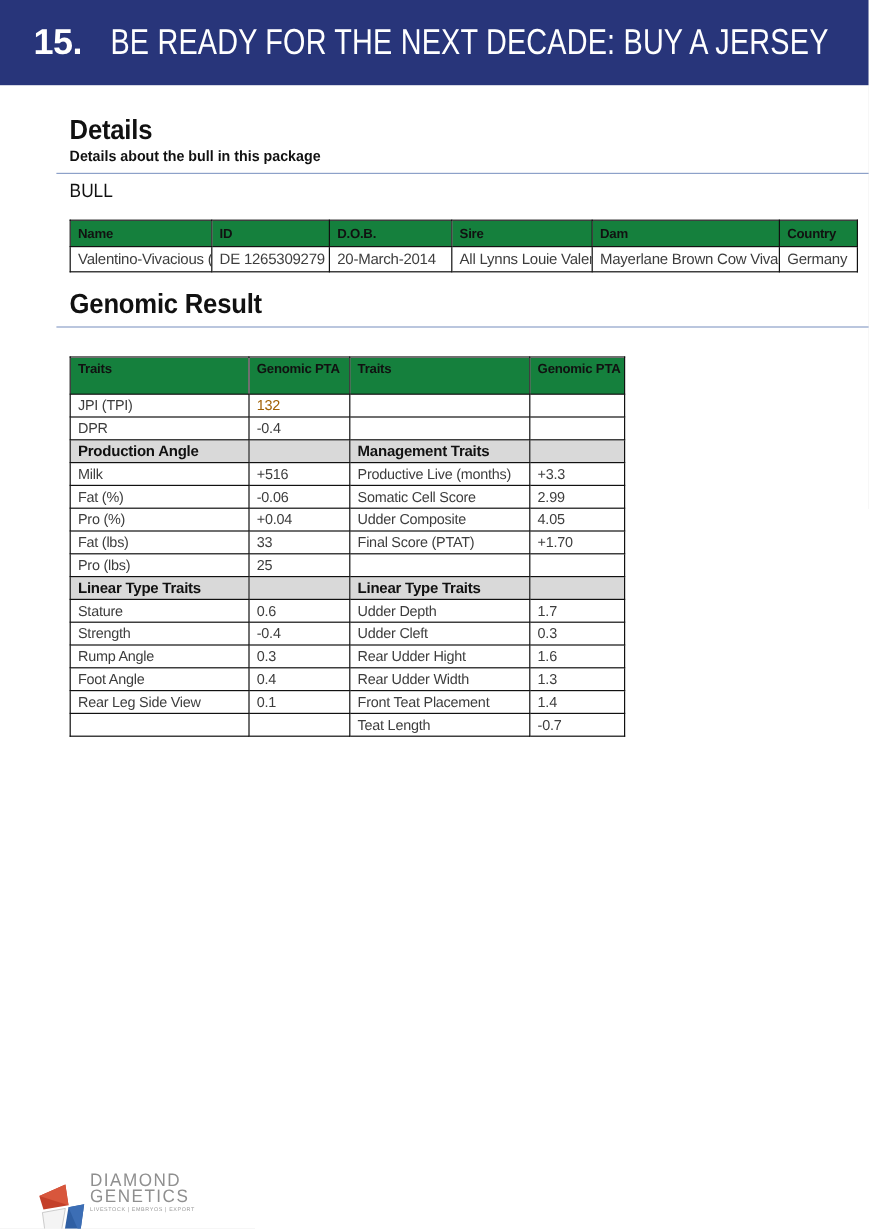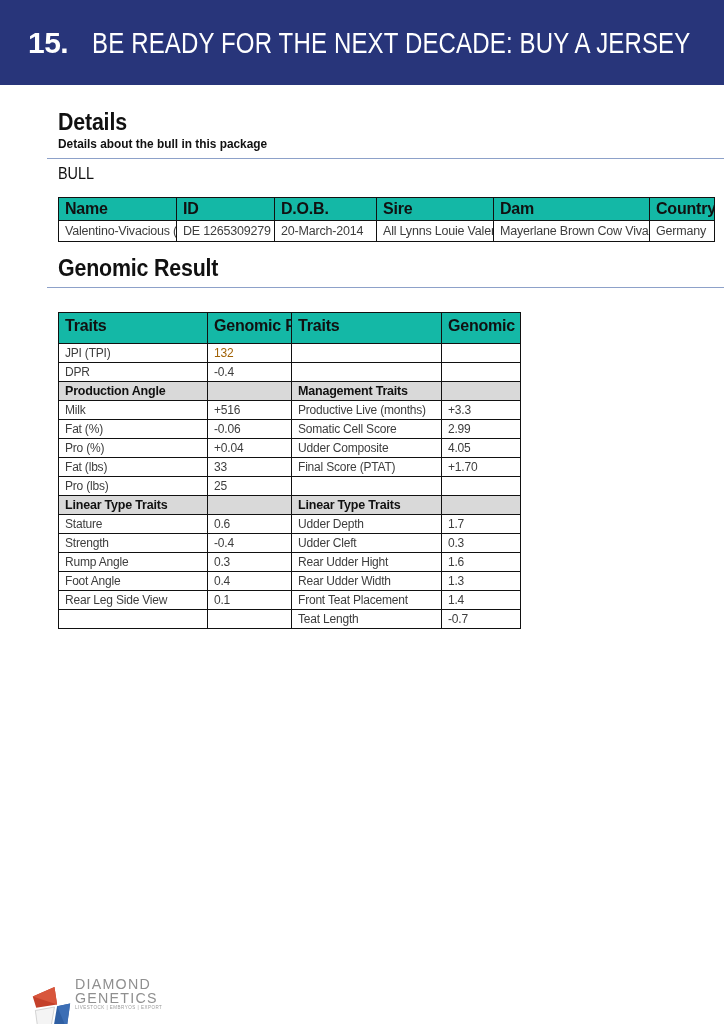--- a/index.html
+++ b/index.html
@@ -9,21 +9,21 @@
     width: 724px; height: 1024px;
     margin: 0 auto;
     background: #ffffff;
     overflow: hidden;
     font-family: "Liberation Sans", sans-serif;
     color: #111;
   }
 
   
   .banner {
-    height: 85px;
+    height: 71px;
     background: #28357a;
     color: #fff;
     display: flex;
     align-items: center;
     white-space: nowrap;
   }
   .page-num {
     font-size: 30px; font-weight: 700;
     margin-left: 28px; letter-spacing: -0.5px;
   }
@@ -59,21 +59,21 @@
   }
 
   table { border-collapse: collapse; table-layout: fixed; }
   th, td {
     border: 1px solid #111;
     text-align: left;
     padding: 2px 6px;
     overflow: hidden; white-space: nowrap;
     letter-spacing: -0.2px;
   }
-  thead th { background: #14b8a6; font-size: 16px; font-weight: 700; }
+  thead th { background: #15803d; font-size: 11px; font-weight: 700; }
 
   .bull-table { width: 656px; margin-top: 14px; border: 1.5px solid #111; }
   .bull-table th { height: 22px; }
   .bull-table td { height: 21px; font-size: 12.5px; color: #3d3d3d; }
 
   .heading-genomic { margin-top: 14px; }
   .genomic-table { width: 462px; margin-top: 24px; border: 1.5px solid #111; }
   .genomic-table thead th { height: 31px; vertical-align: top; padding-top: 4px; }
   .genomic-table tbody td { height: 19px; font-size: 12px; color: #3d3d3d; padding: 1px 6px; }
   .genomic-table tbody tr.section td {

